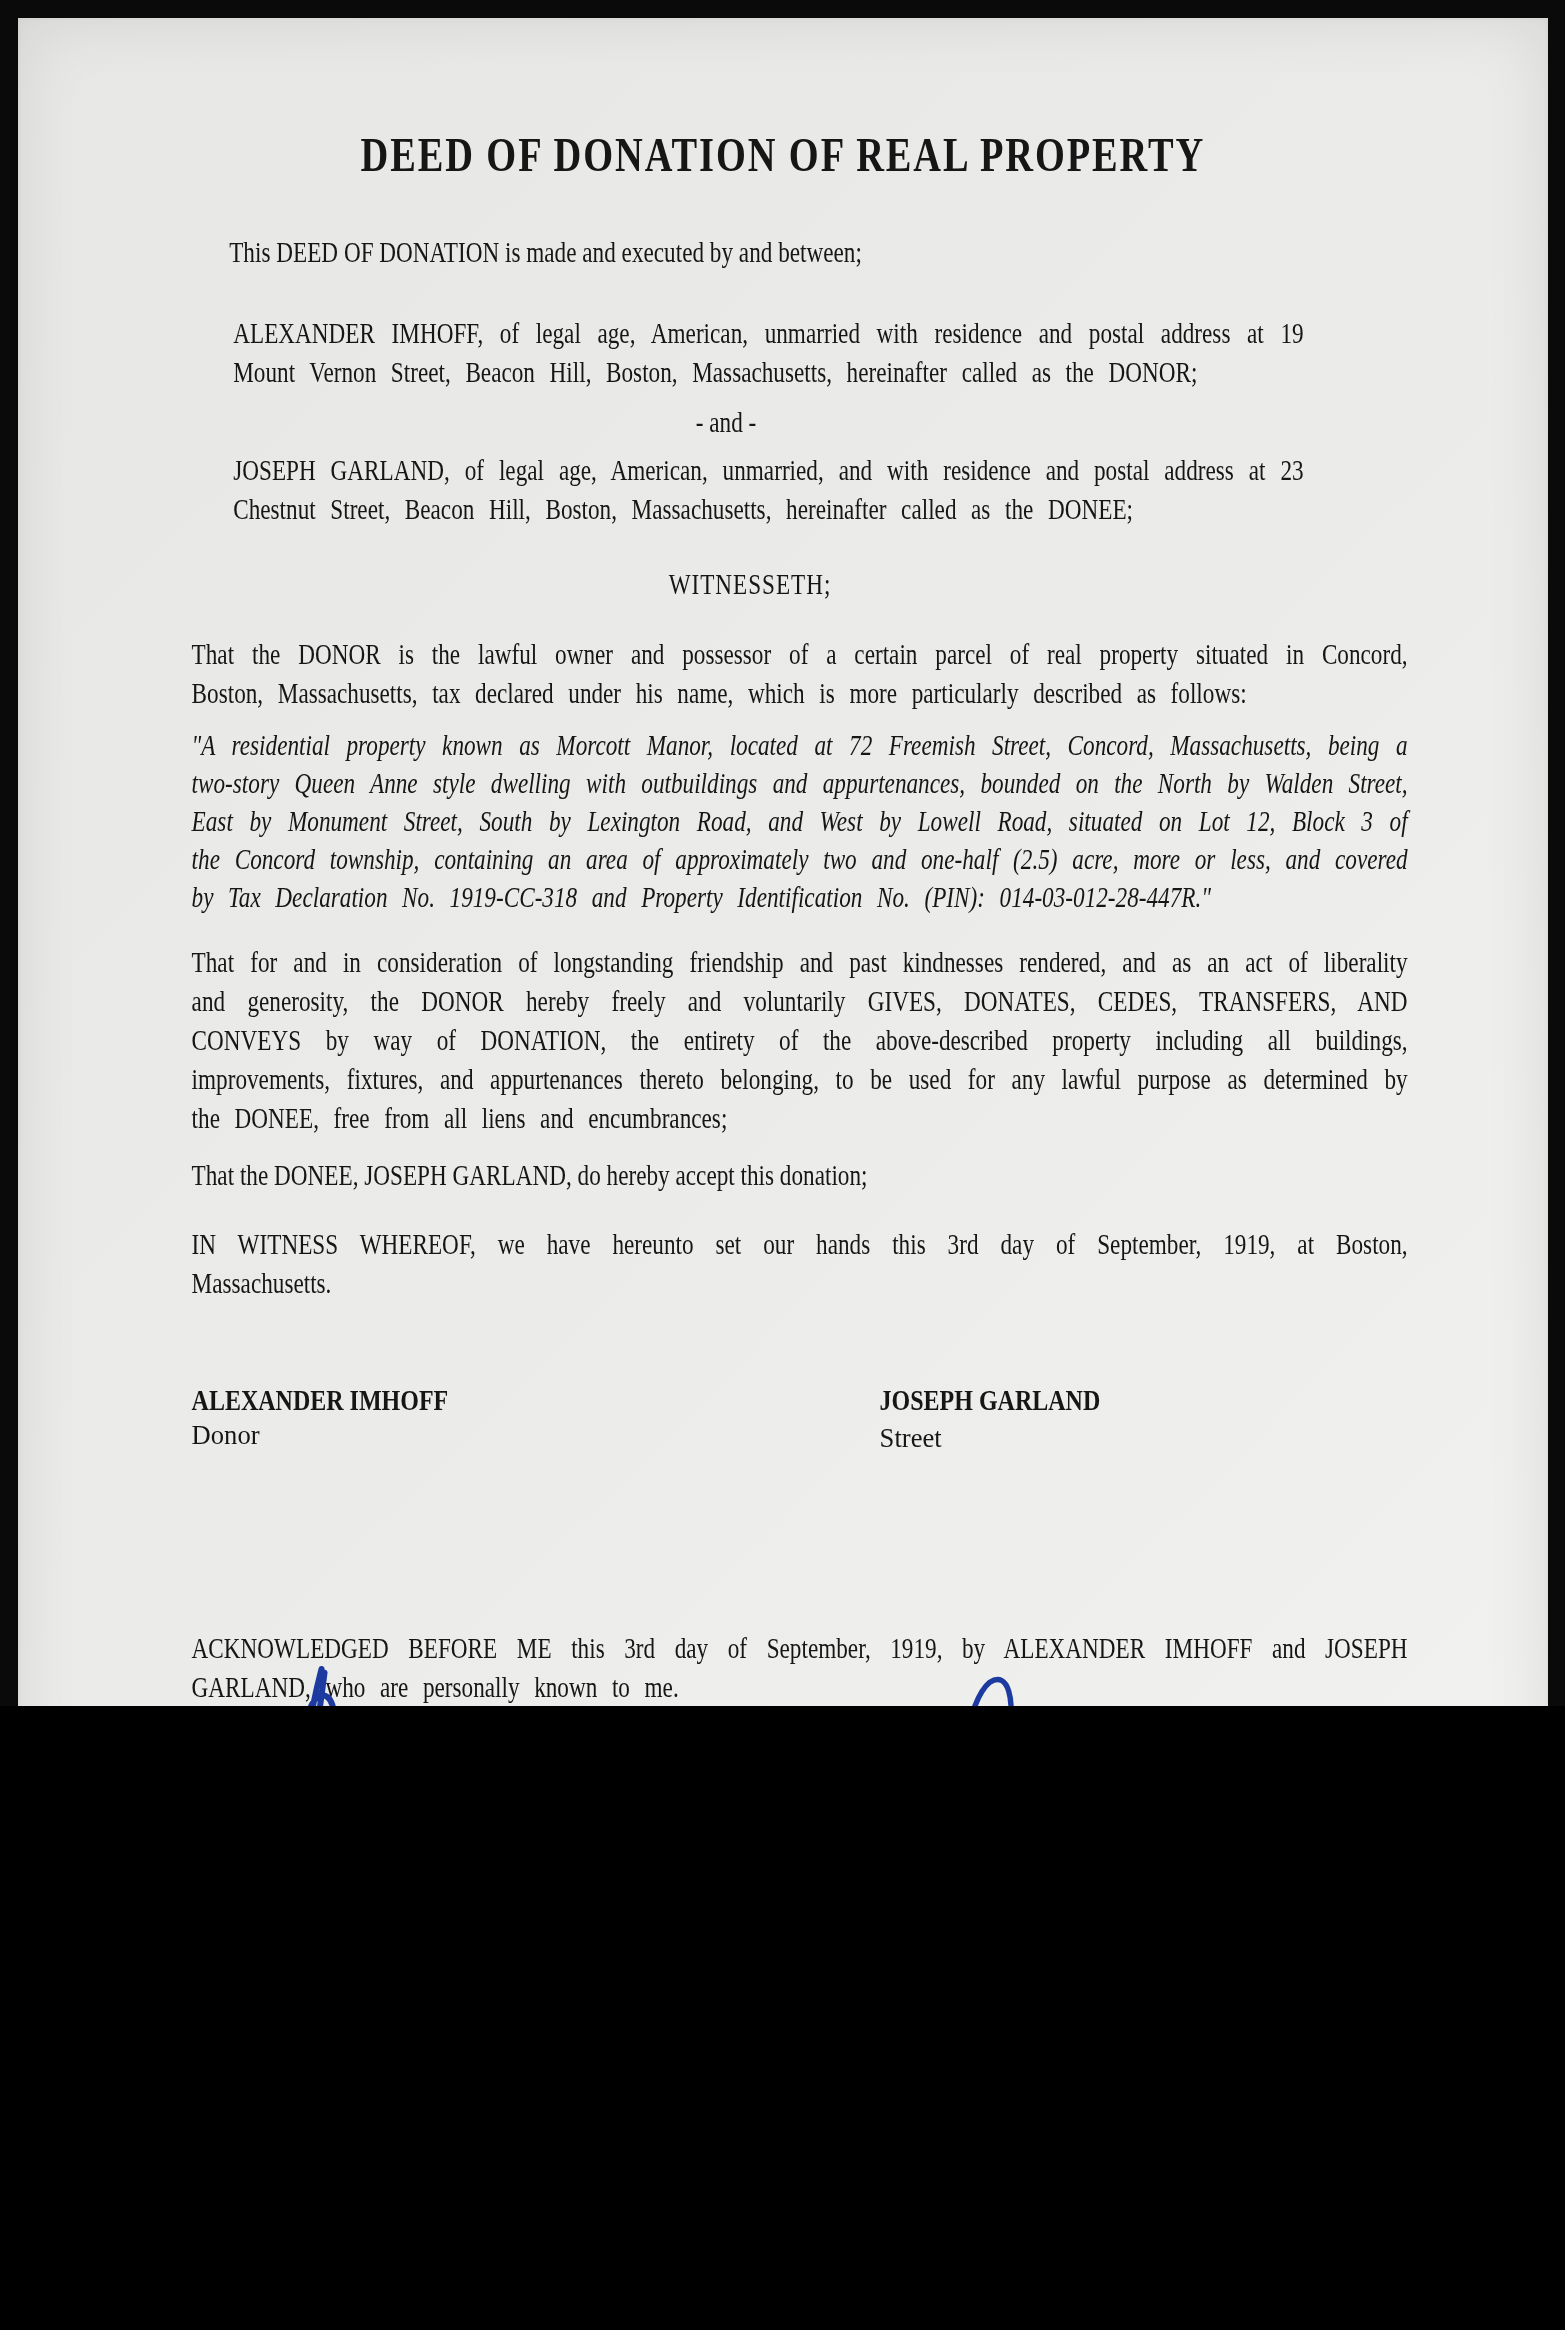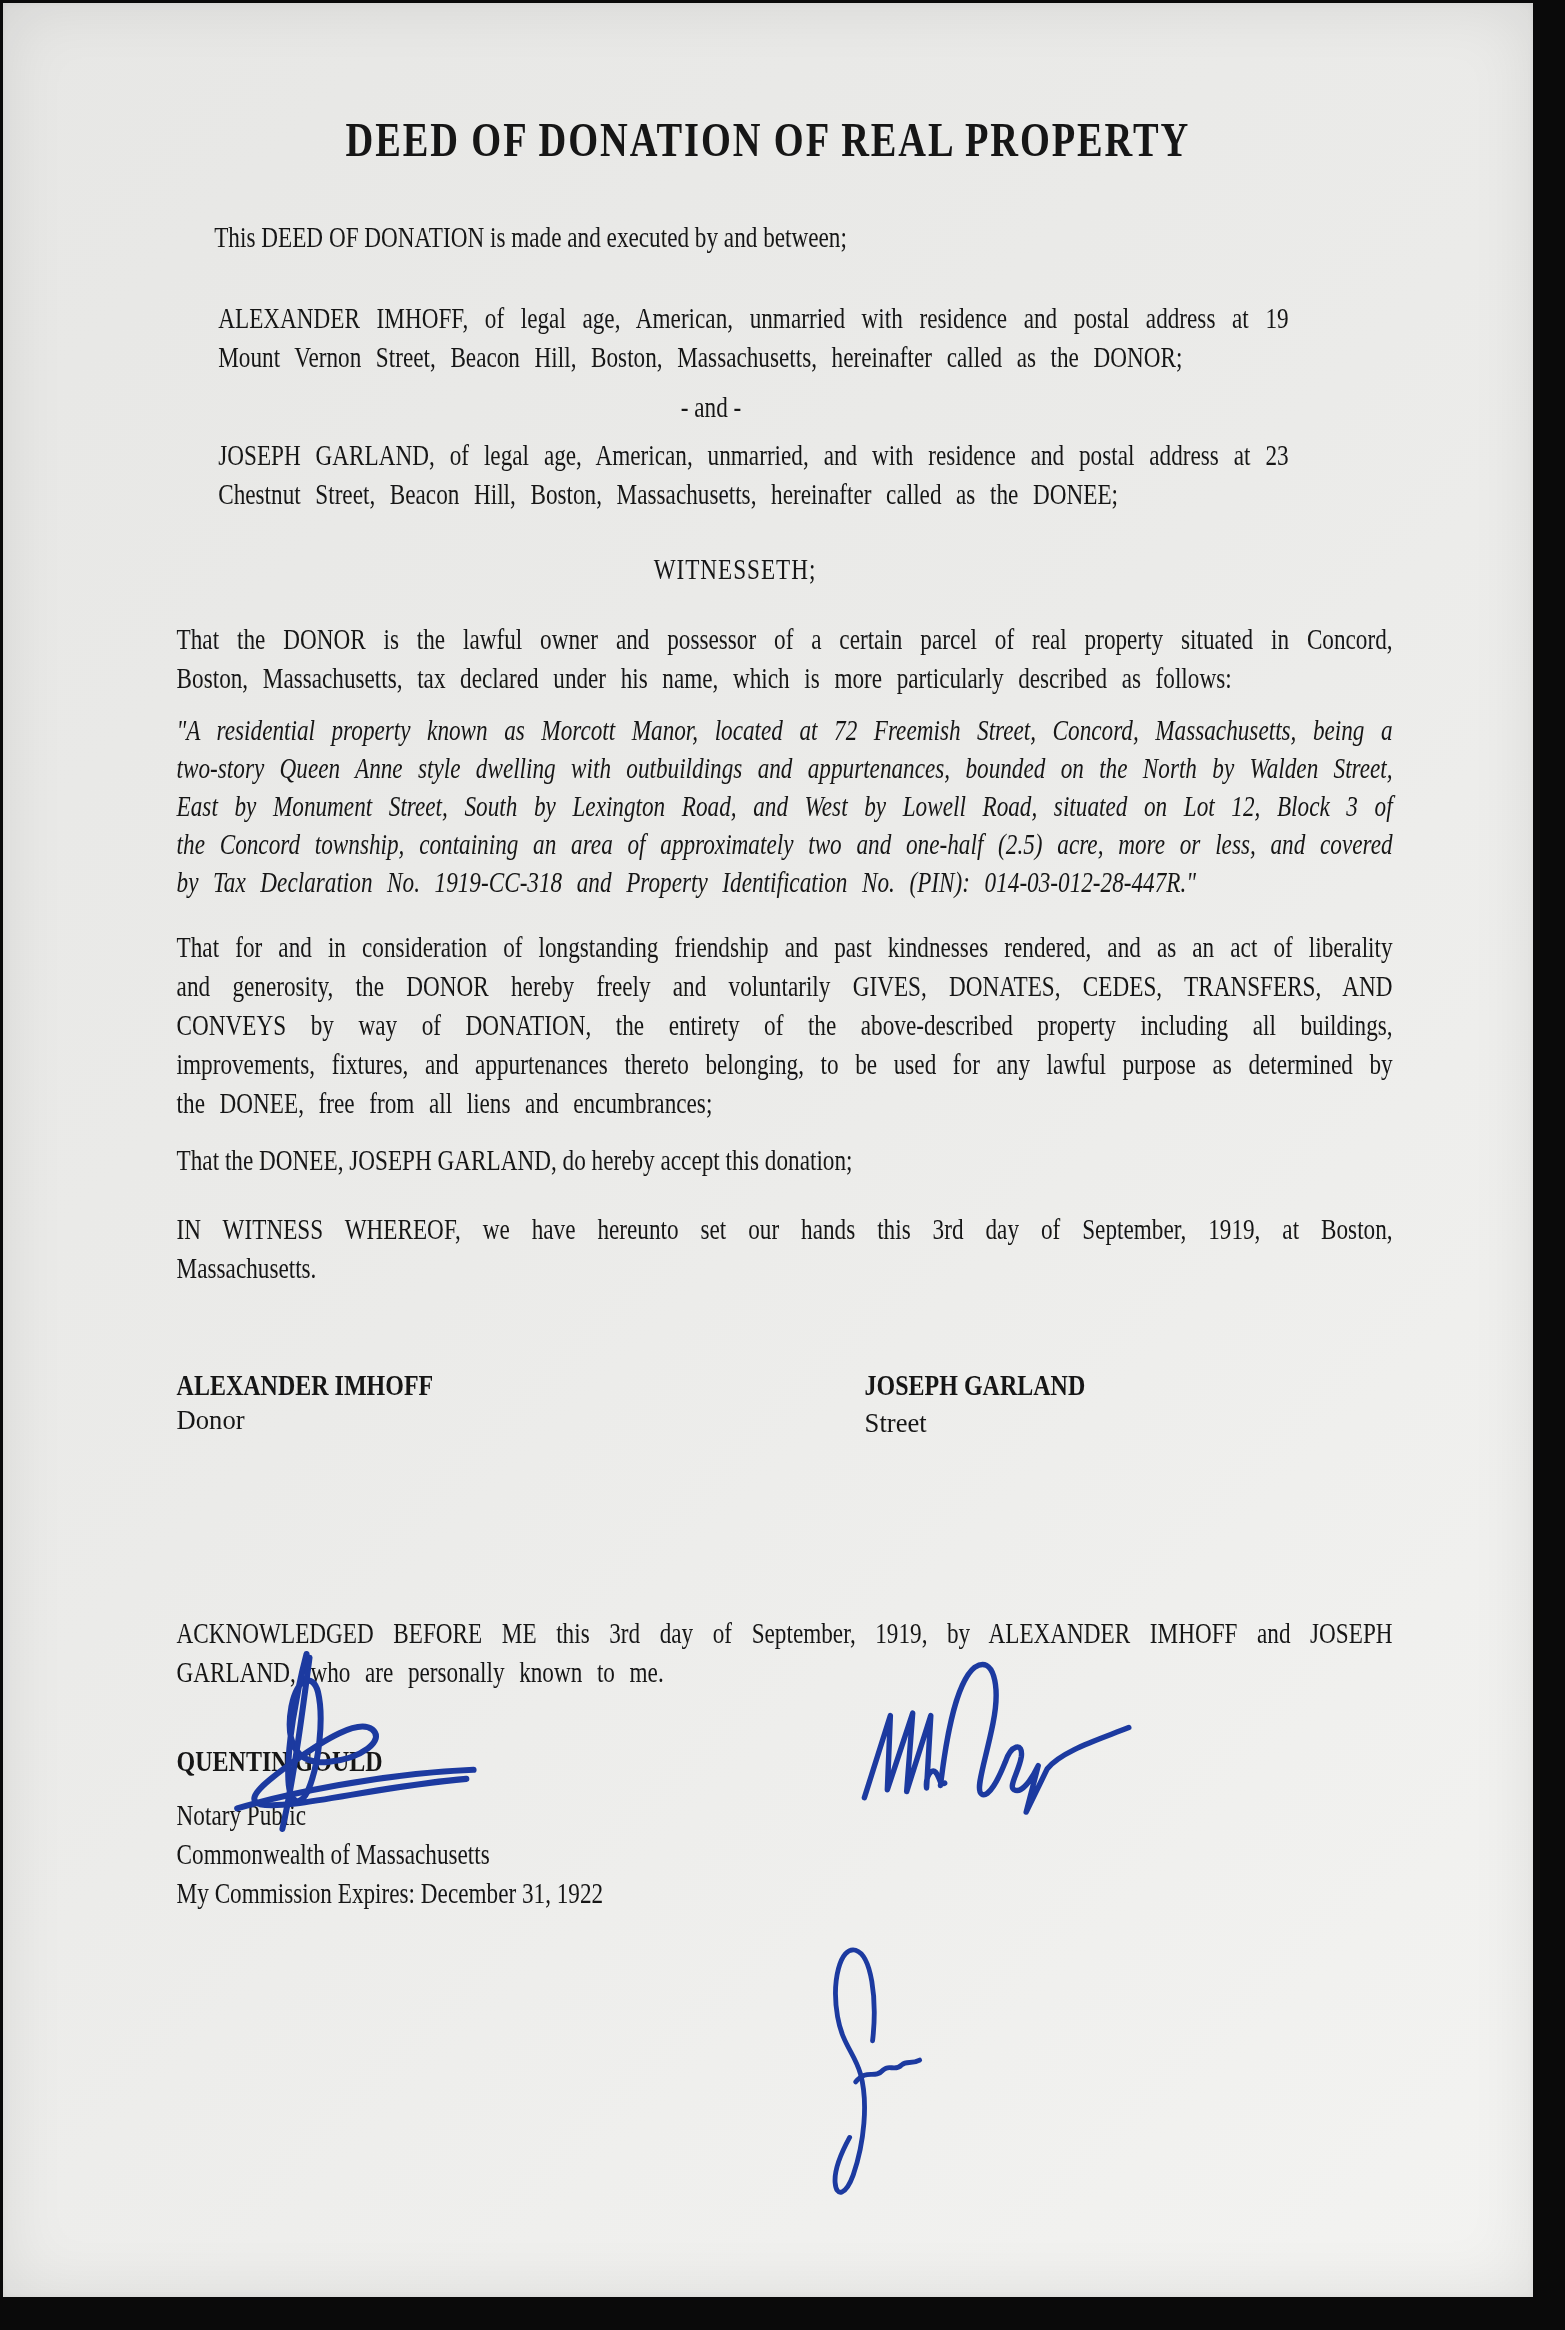--- a/index.html
+++ b/index.html
@@ -3,23 +3,23 @@
 <meta charset="utf-8">
 <style>
   :root{
     --paper:#ebebe9;
     --ink:#1c3aa0;
     --text:#161616;
     --frame:#0a0a0a;
   }
   html,body{margin:0;padding:0;background:#000;}
   .page{
-    width:1566px;height:2330px;
+    width:1566px;height:1706px;
     background:var(--frame);
-    padding:3px;box-sizing:border-box;
+    padding:18px;box-sizing:border-box;
     position:relative;
   }
   .sheet{
     position:relative;
     width:1530px;height:2294px;
     background:linear-gradient(135deg,#e7e7e5 0%,#ebebe9 45%,#f3f3f1 100%);
     background-color:var(--paper);
     box-shadow:inset 0 0 66px rgba(0,0,0,0.09), inset 0 0 6px rgba(0,0,0,0.05);
     overflow:hidden;
   }

